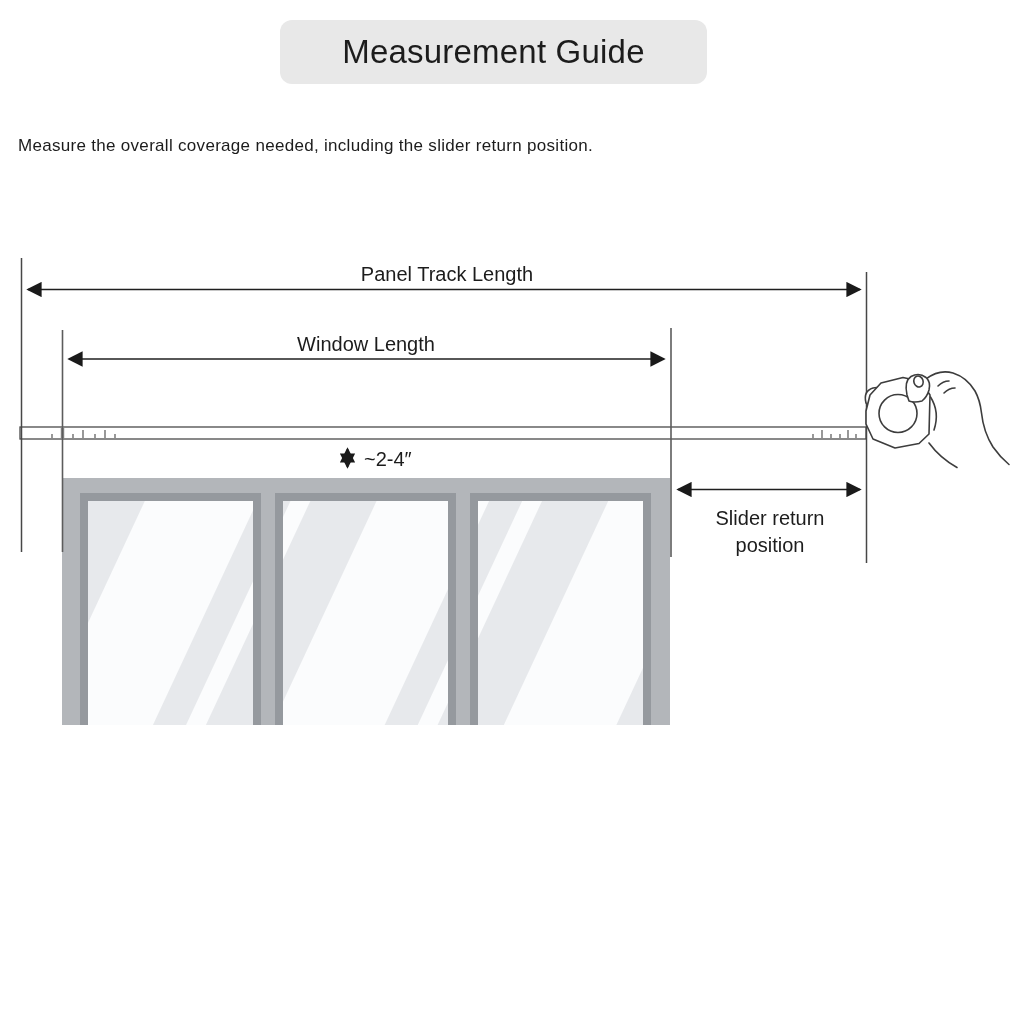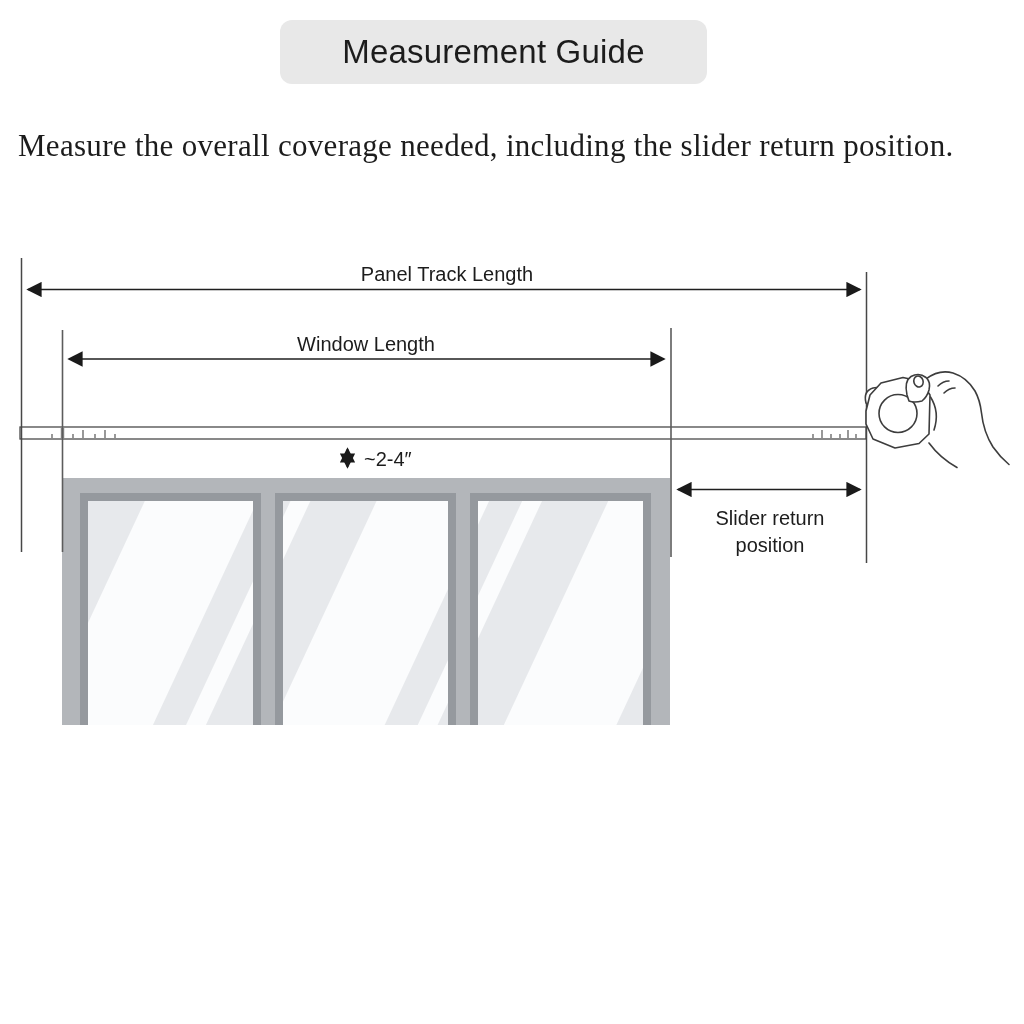--- a/index.html
+++ b/index.html
@@ -10,21 +10,21 @@
   .title-pill{
     position:absolute;left:280px;top:20px;width:427px;height:64px;
     background:var(--title_bg,#e8e8e8);border-radius:12px;
     display:flex;align-items:center;justify-content:center;
   }
   .title-pill .title-text{
     font-size:33px;font-weight:500;letter-spacing:0.2px;color:var(--ink,#1c1c1c);
   }
   .description{
     position:absolute;left:18px;top:124px;width:980px;
-    font-size:31px;line-height:44px;letter-spacing:0.3px;color:var(--ink,#1d1d1d);font-family:Liberation Serif, serif;
+    font-size:17px;line-height:44px;letter-spacing:0.3px;color:var(--ink,#1d1d1d);
   }
   .diagram-svg{position:absolute;left:0;top:0;width:1024px;height:1024px;}
   .diagram-svg text{
     font-family:"Liberation Sans", sans-serif;
     font-size:20px;fill:var(--ink,#161616);
   }
   .extent{stroke:#474747;stroke-width:1.5;}
   .extent-gray{stroke:#5c5c5c;stroke-width:1.6;}
   .dimline{stroke:#1f1f1f;stroke-width:1.7;}
   .band{fill:#ffffff;stroke:#4a4a4a;stroke-width:1.3;}

